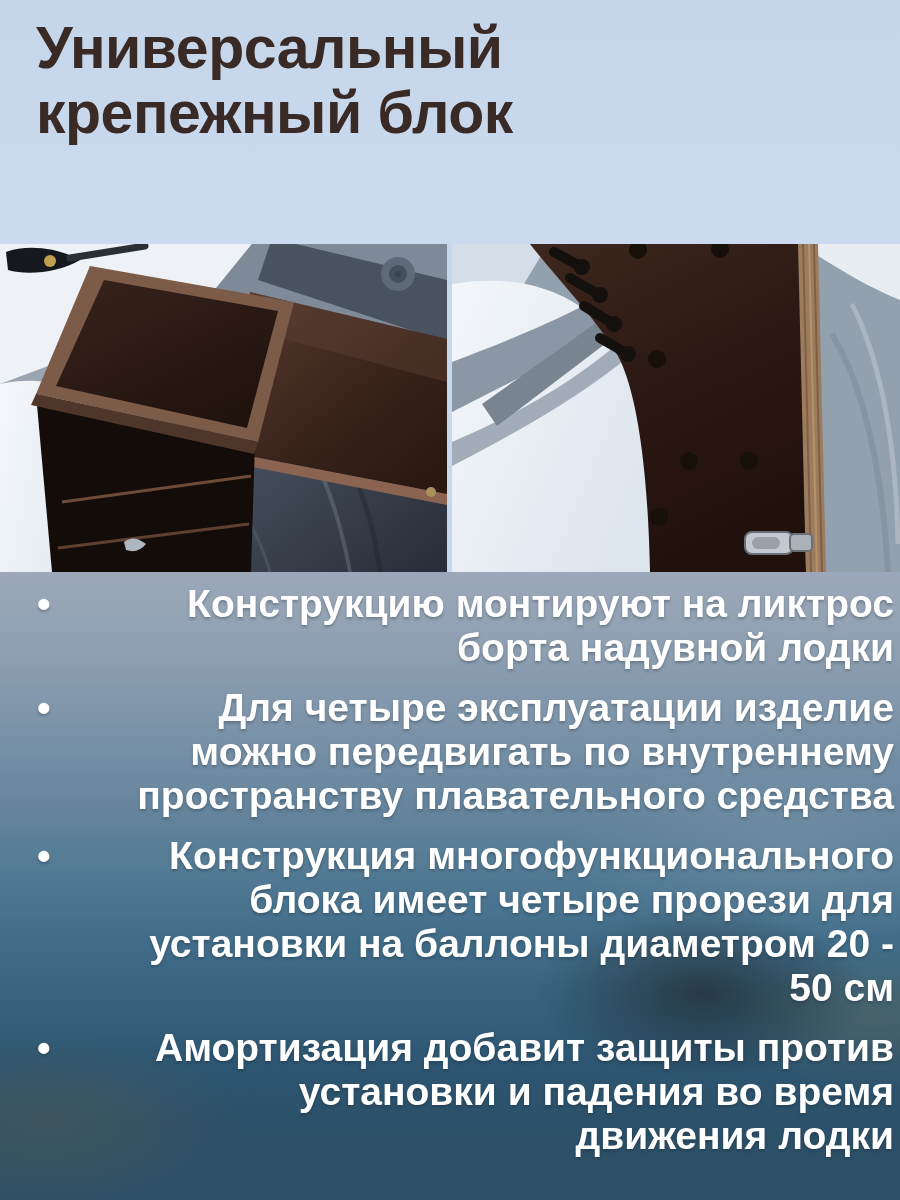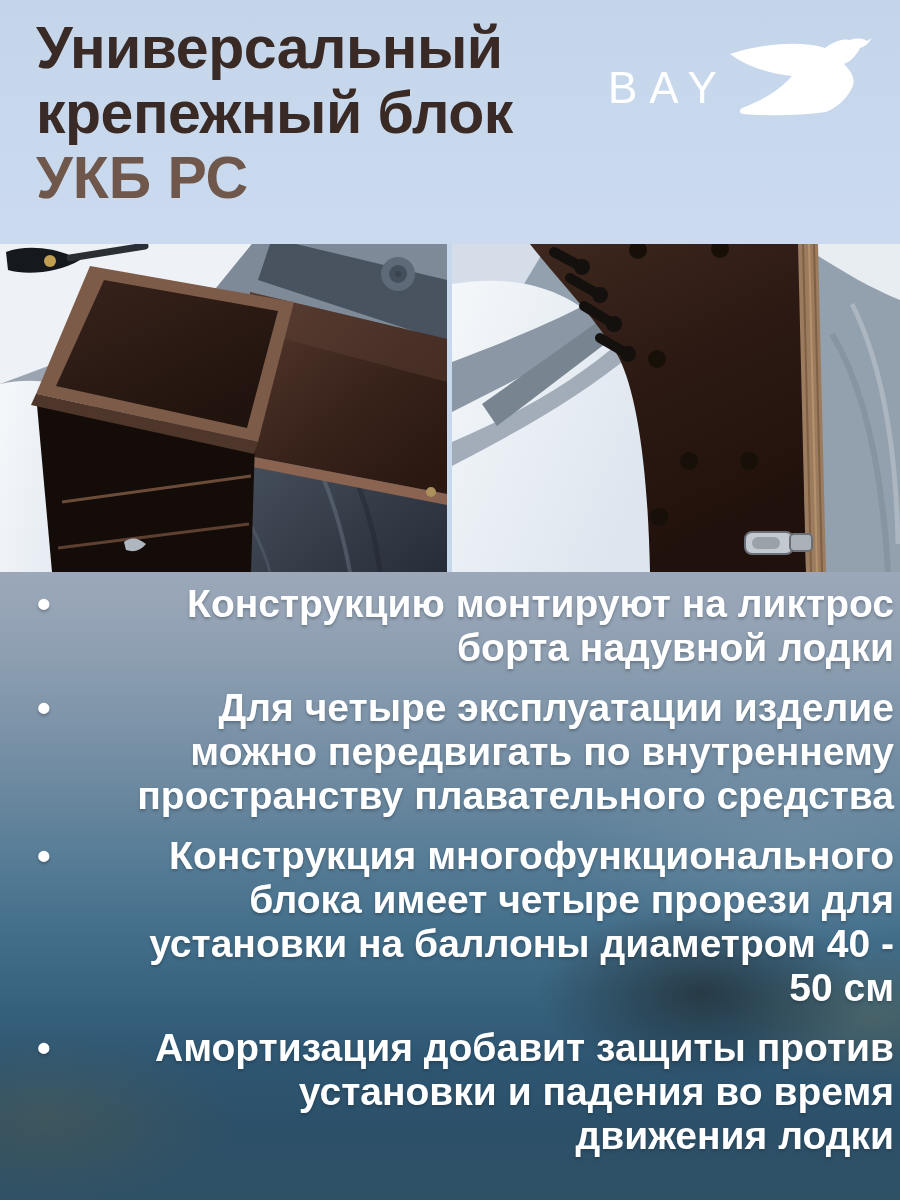--- a/index.html
+++ b/index.html
@@ -67,40 +67,21 @@
   .features .dot { flex:0 0 38px; }
   .features .txt { white-space:pre-line; flex:1 1 auto;text-align:right; }
 </style>
 </head>
 <body>
 
 <div class="canvas">
 
   <div class="header">
     <h1 class="title">Универсальный крепежный блок</h1>
-    <div class="subtitle">УКБ РС</div>
-
-    <div class="logo">
-      <span class="logo-text">BAY</span>
-      <svg class="bird" viewBox="0 0 142 78" aria-hidden="true">
-        <path fill="#ffffff" d="M0,16
-          C30,6 70,2 95,10
-          C103,4 112,0 120,2
-          C126,0 132,0 137,3
-          L142,0
-          C138,6 134,9 130,10
-          C126,18 120,24 114,26
-          C122,34 126,42 122,50
-          C116,62 106,70 96,74
-          C68,78 36,78 14,76
-          C10,76 8,73 12,70
-          C34,62 52,50 62,38
-          C40,36 16,28 0,16 Z"></path>
-      </svg>
-    </div>
+
   </div>
 
   <div class="photos">
 
     <figure class="photo photo-left">
       <svg viewBox="0 0 447 328" preserveAspectRatio="none">
         <defs>
           <linearGradient id="gDarkFab" x1="0" y1="0" x2="1" y2="1">
             <stop offset="0" stop-color="#6b7584"></stop>
               <stop offset="0.5" stop-color="#454e5b"></stop>
@@ -243,21 +224,21 @@
       <li>
         <span class="dot">•</span>
         <span class="txt">Для четыре эксплуатации изделие
 можно передвигать по внутреннему
 пространству плавательного средства</span>
       </li>
       <li>
         <span class="dot">•</span>
         <span class="txt">Конструкция многофункционального
 блока имеет четыре прорези для
-установки на баллоны диаметром 40 -
+установки на баллоны диаметром 20 -
 50 см</span>
       </li>
       <li>
         <span class="dot">•</span>
         <span class="txt">Амортизация добавит защиты против
 установки и падения во время
 движения лодки</span>
       </li>
     </ul>
   </div>

